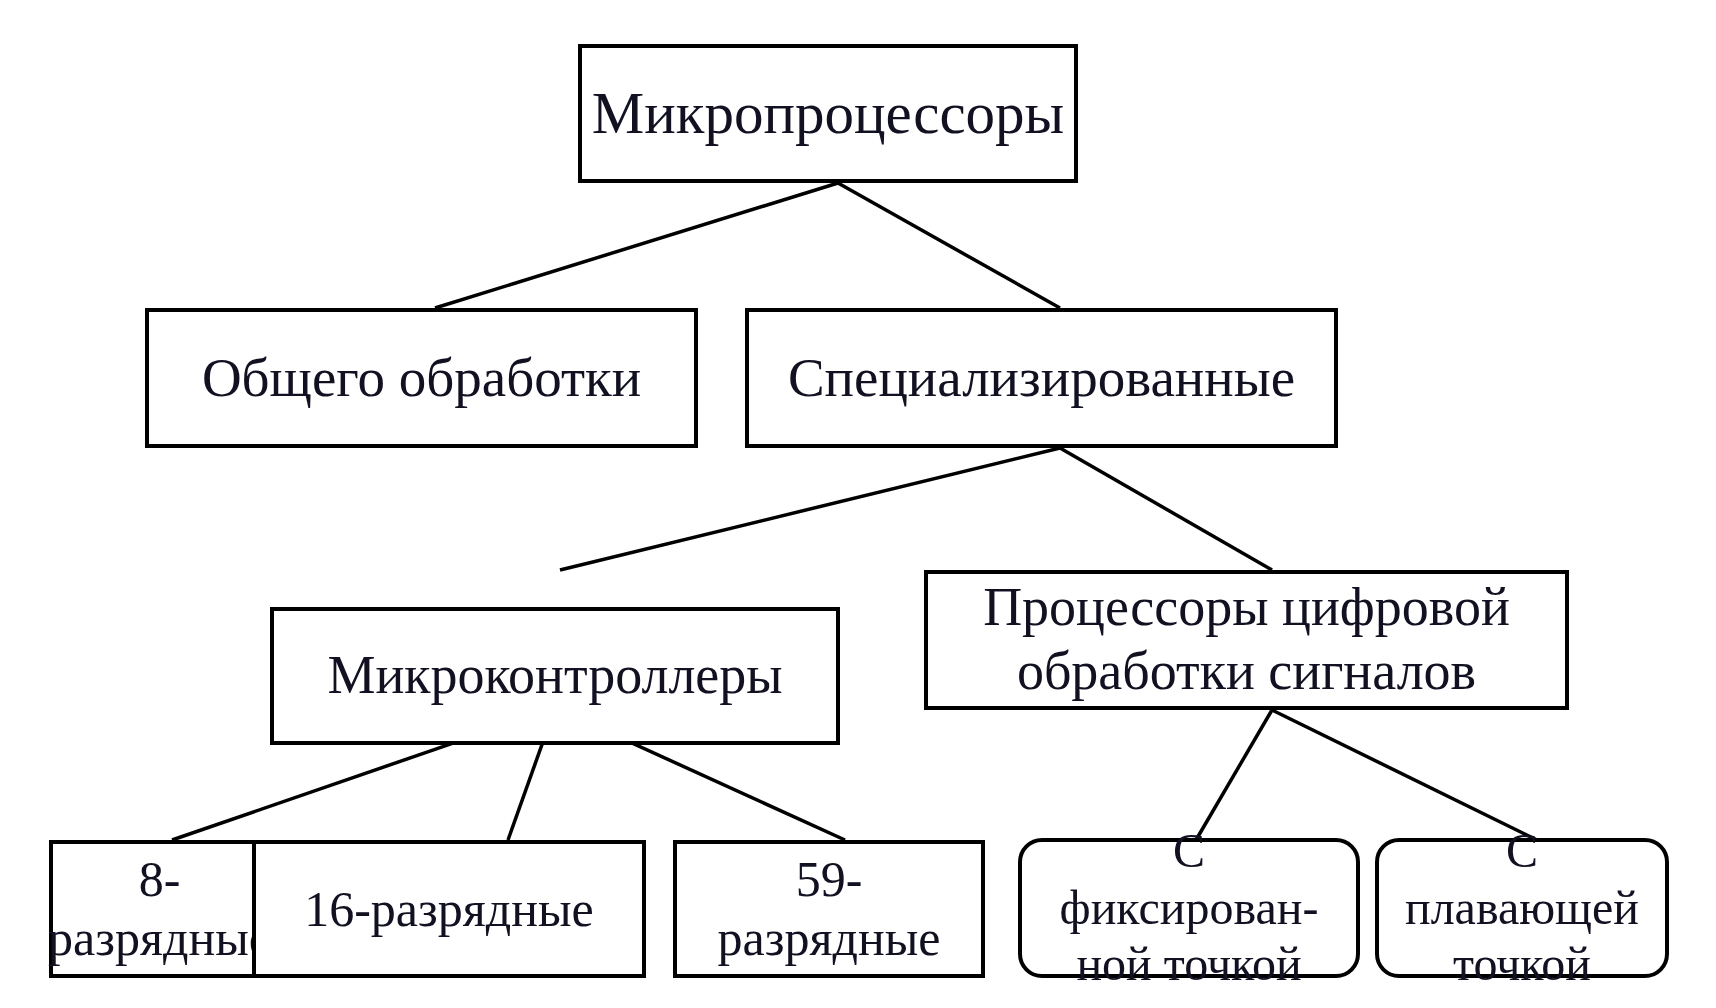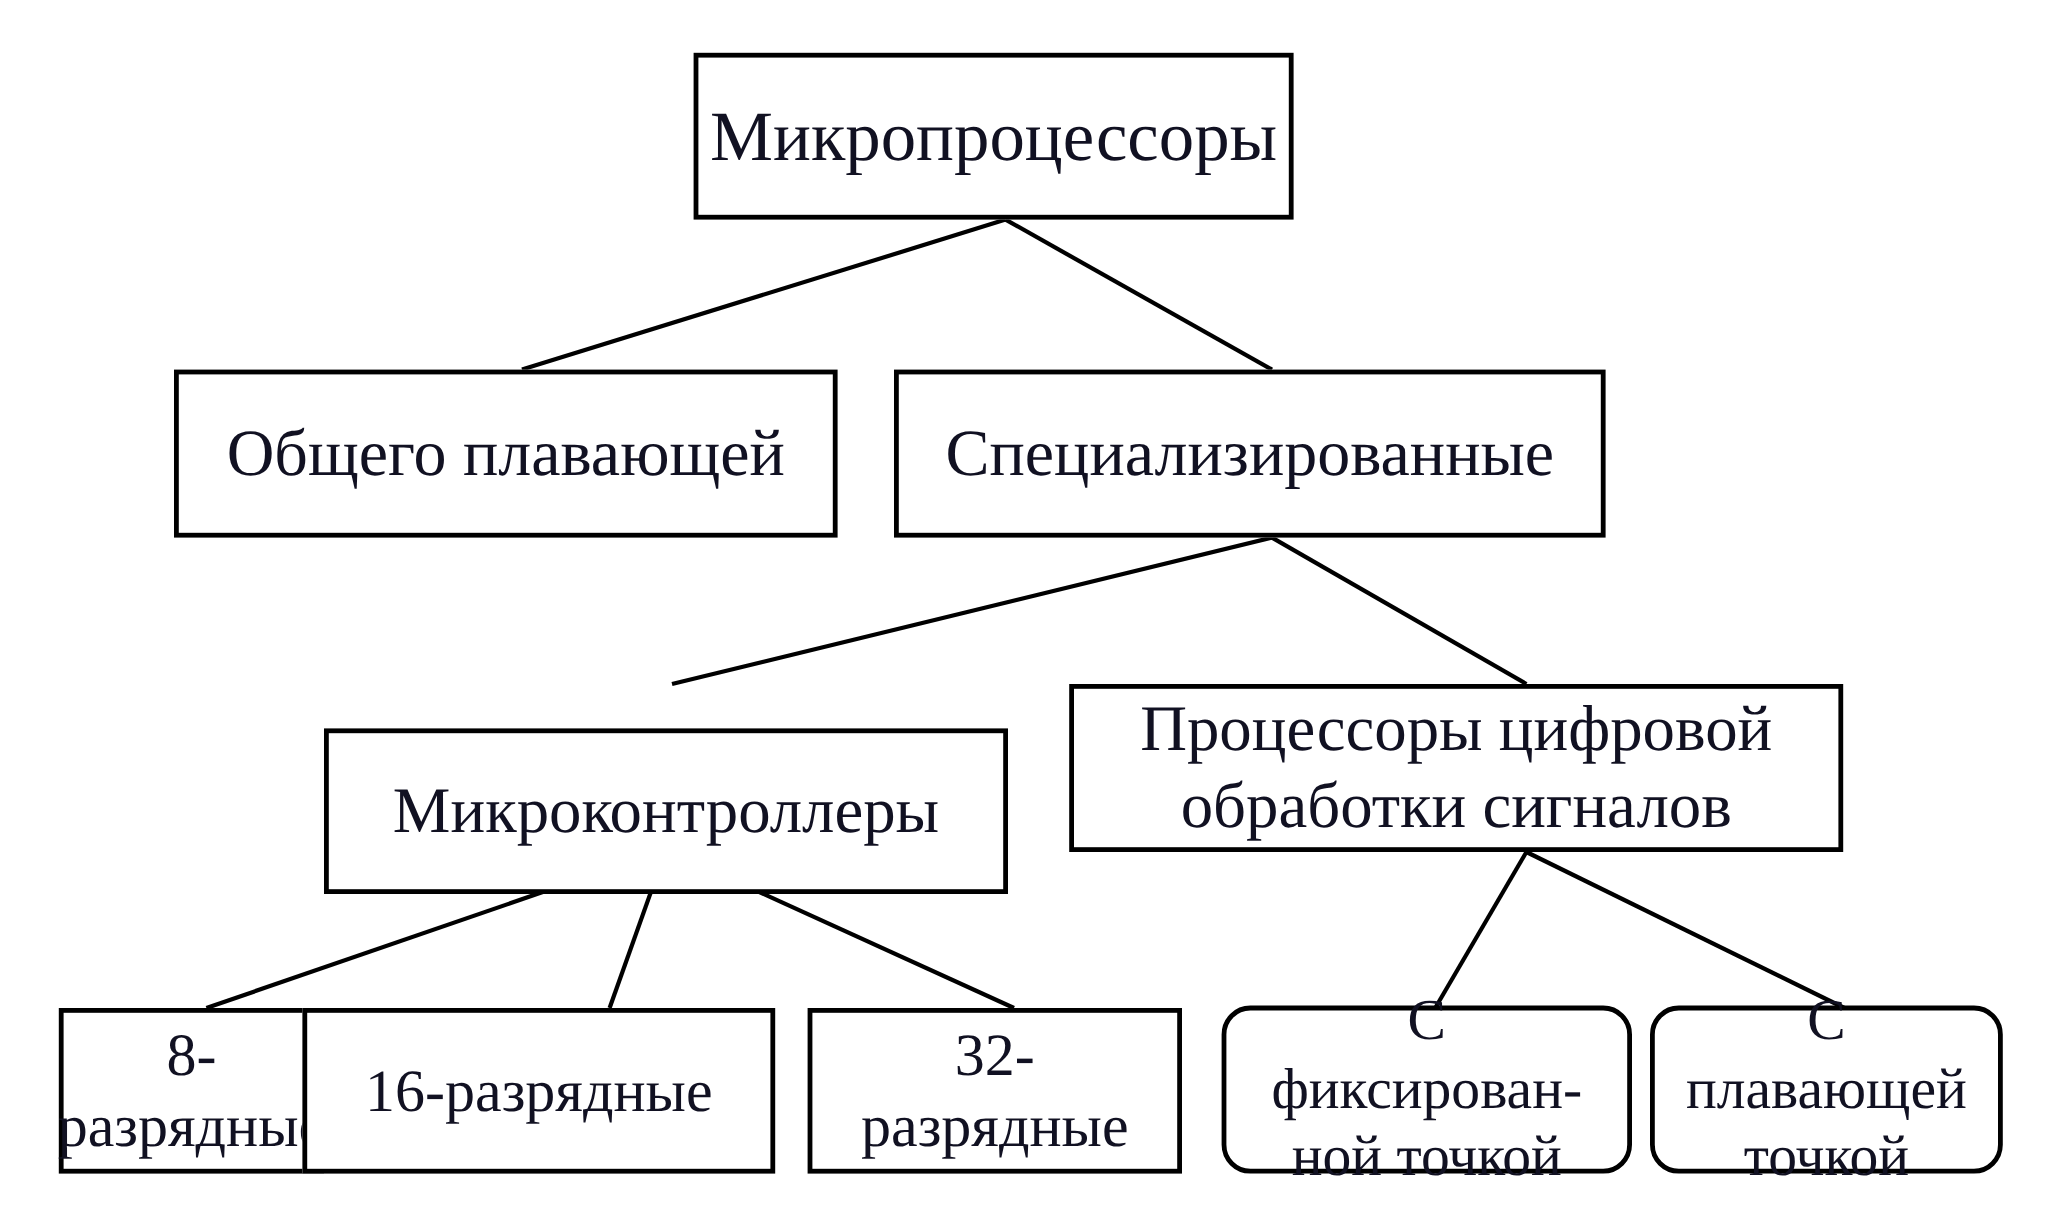--- a/index.html
+++ b/index.html
@@ -60,40 +60,40 @@
       <line x1="555" y1="708" x2="508" y2="840" stroke="#000000" stroke-width="3.5"></line>
       <line x1="555" y1="708" x2="845" y2="840" stroke="#000000" stroke-width="3.5"></line>
       <line x1="1272" y1="710" x2="1196" y2="840" stroke="#000000" stroke-width="3.5"></line>
       <line x1="1272" y1="710" x2="1537" y2="840" stroke="#000000" stroke-width="3.5"></line>
     </svg>
   <div id="node-layer">
       <div class="node lvl-1" style="left: 578px; top: 44px; width: 500px; height: 139px; border-color: rgb(0, 0, 0); color: rgb(17, 17, 34);">
         <span class="label">Микропроцессоры</span>
       </div>
       <div class="node lvl-2" style="left: 145px; top: 308px; width: 553px; height: 140px; border-color: rgb(0, 0, 0); color: rgb(17, 17, 34);">
-        <span class="label">Общего плавающей</span>
+        <span class="label">Общего обработки</span>
       </div>
       <div class="node lvl-2" style="left: 745px; top: 308px; width: 593px; height: 140px; border-color: rgb(0, 0, 0); color: rgb(17, 17, 34);">
         <span class="label">Специализированные</span>
       </div>
       <div class="node lvl-3" style="left: 270px; top: 570px; width: 570px; height: 138px; border-color: rgb(0, 0, 0); color: rgb(17, 17, 34); margin-top: 37px;">
         <span class="label">Микроконтроллеры</span>
       </div>
-      <div class="node lvl-3 two-line" style="left: 891px; top: 570px; width: 645px; height: 140px; border-color: rgb(0, 0, 0); color: rgb(17, 17, 34);">
+      <div class="node lvl-3 two-line" style="left: 924px; top: 570px; width: 645px; height: 140px; border-color: rgb(0, 0, 0); color: rgb(17, 17, 34);">
         <span class="label">Процессоры цифровой
 обработки сигналов</span>
       </div>
       <div class="node lvl-4" style="left: 33px; top: 840px; width: 221px; height: 138px; border-color: rgb(0, 0, 0); color: rgb(17, 17, 34); margin-left: 16px;">
         <span class="label">8-разрядные</span>
       </div>
       <div class="node lvl-4" style="left: 252px; top: 840px; width: 394px; height: 138px; border-color: rgb(0, 0, 0); color: rgb(17, 17, 34);">
         <span class="label">16-разрядные</span>
       </div>
       <div class="node lvl-4" style="left: 673px; top: 840px; width: 312px; height: 138px; border-color: rgb(0, 0, 0); color: rgb(17, 17, 34);">
-        <span class="label">32-разрядные</span>
+        <span class="label">59-разрядные</span>
       </div>
       <div class="node lvl-4 two-line" style="left: 1018px; top: 838px; width: 342px; height: 140px; border-color: rgb(0, 0, 0); color: rgb(17, 17, 34);">
         <span class="label">С фиксирован-
 ной точкой</span>
       </div>
       <div class="node lvl-4 two-line" style="left: 1375px; top: 838px; width: 294px; height: 140px; border-color: rgb(0, 0, 0); color: rgb(17, 17, 34);">
         <span class="label">С плавающей
 точкой</span>
       </div>
     </div>

